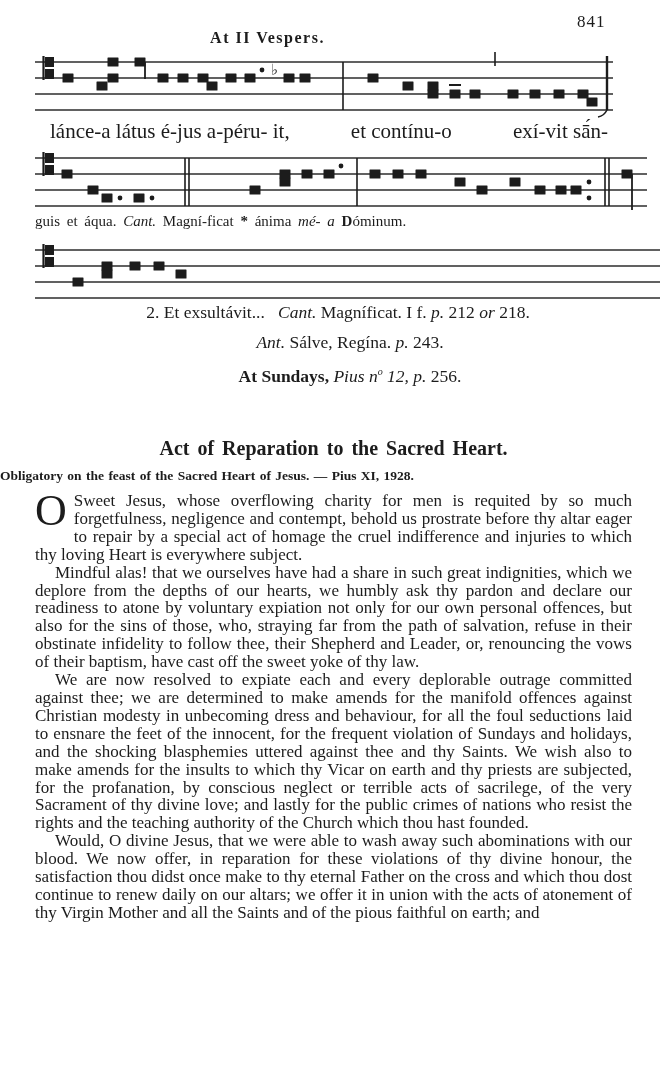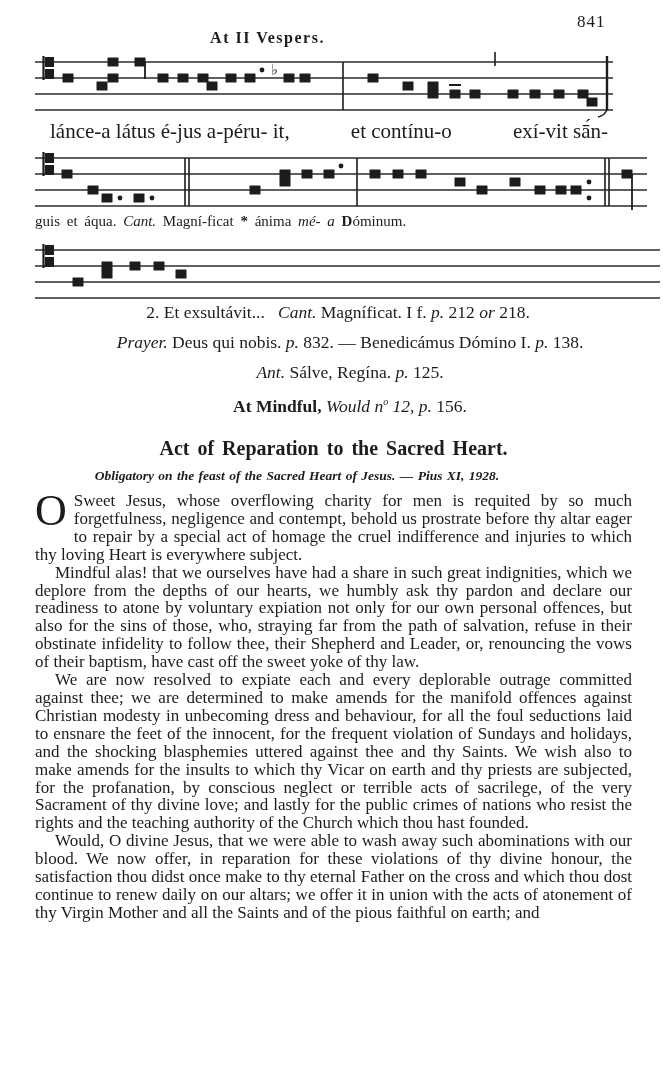--- a/index.html
+++ b/index.html
@@ -29,22 +29,22 @@
   .rubric-line{line-height:30px;white-space:nowrap;text-align:center;}
   .rubric-line.indent{padding-left:24px;}
   .it{font-style:italic;}
   .b{font-weight:bold;}
   sup{font-size:10px;}
   .sec-title{
     position:absolute;top:437px;left:0;width:667px;text-align:center;
     font-size:20px;font-weight:bold;word-spacing:3px;
   }
   .sec-sub{
-    position:absolute;top:468px;left:0;width:594px;text-align:center;
-    font-size:13.5px;font-weight:bold;font-style:italic;word-spacing:1px;
+    position:absolute;top:468px;left:0;width:594px;
+    font-size:13.5px;font-weight:bold;word-spacing:1px;
   }
   .bodytext{
     position:absolute;top:492px;left:35px;width:597px;
     font-size:17px;line-height:17.9px;text-align:justify;
   }
   .bodytext p{margin:0;}
   .bodytext p.ind{text-indent:20px;}
   .dropcap{
     float:left;font-size:44px;line-height:34px;
     padding:2px 7px 0 0;font-weight:normal;
@@ -165,23 +165,22 @@
         <rect x="66.5" y="23.5" width="11" height="9" fill="#1c1c1c" rx="0.5"></rect>
         <rect x="66.5" y="31.5" width="11" height="9" fill="#1c1c1c" rx="0.5"></rect>
         <rect x="94.5" y="23.5" width="11" height="9" fill="#1c1c1c" rx="0.5"></rect>
         <rect x="118.5" y="23.5" width="11" height="9" fill="#1c1c1c" rx="0.5"></rect>
         <rect x="140.5" y="31.5" width="11" height="9" fill="#1c1c1c" rx="0.5"></rect>
       </svg>
     </div>
 
   <div class="rubrics">
     <div class="rubric-line"><span>2. Et exsultávit...&nbsp;&nbsp; </span><span class="it">Cant.</span><span> Magníficat. I f. </span><span class="it">p.</span><span> 212 </span><span class="it">or</span><span> 218.</span></div>
-    <div class="rubric-line indent"><span class="it">Prayer.</span><span> Deus qui nobis. </span><span class="it">p.</span><span> 832. — Benedicámus Dómino I. </span><span class="it">p.</span><span> 138.</span></div>
-    <div class="rubric-line indent"><span class="it">Ant.</span><span> Sálve, Regína. </span><span class="it">p.</span><span> 125.</span></div>
-    <div class="rubric-line indent"><span class="b">At Mindful,</span><span class="it"> Would n</span><sup class="it">o</sup><span class="it"> 12, </span><span class="it">p.</span><span> 156.</span></div>
+    <div class="rubric-line indent"><span class="it">Ant.</span><span> Sálve, Regína. </span><span class="it">p.</span><span> 243.</span></div>
+    <div class="rubric-line indent"><span class="b">At Sundays,</span><span class="it"> Pius n</span><sup class="it">o</sup><span class="it"> 12, </span><span class="it">p.</span><span> 256.</span></div>
   </div>
 
   <div class="sec-title">Act of Reparation to the Sacred Heart.</div>
   <div class="sec-sub">Obligatory on the feast of the Sacred Heart of Jesus. — Pius XI, 1928.</div>
 
   <div class="bodytext">
     <p><span class="dropcap">O</span><span>Sweet Jesus, whose overflowing charity for men is requited by so much forgetfulness, negligence and contempt, behold us prostrate before thy altar eager to repair by a special act of homage the cruel indifference and injuries to which thy loving Heart is everywhere subject.</span></p>
     <p class="ind">Mindful alas! that we ourselves have had a share in such great indignities, which we deplore from the depths of our hearts, we humbly ask thy pardon and declare our readiness to atone by voluntary expiation not only for our own personal offences, but also for the sins of those, who, straying far from the path of salvation, refuse in their obstinate infidelity to follow thee, their Shepherd and Leader, or, renouncing the vows of their baptism, have cast off the sweet yoke of thy law.</p>
     <p class="ind">We are now resolved to expiate each and every deplorable outrage committed against thee; we are determined to make amends for the manifold offences against Christian modesty in unbecoming dress and behaviour, for all the foul seductions laid to ensnare the feet of the innocent, for the frequent violation of Sundays and holidays, and the shocking blasphemies uttered against thee and thy Saints. We wish also to make amends for the insults to which thy Vicar on earth and thy priests are subjected, for the profanation, by conscious neglect or terrible acts of sacrilege, of the very Sacrament of thy divine love; and lastly for the public crimes of nations who resist the rights and the teaching authority of the Church which thou hast founded.</p>
     <p class="ind">Would, O divine Jesus, that we were able to wash away such abominations with our blood.  We now offer, in reparation for these violations of thy divine honour, the satisfaction thou didst once make to thy eternal Father on the cross and which thou dost continue to renew daily on our altars; we offer it in union with the acts of atonement of thy Virgin Mother and all the Saints and of the pious faithful on earth; and</p>

